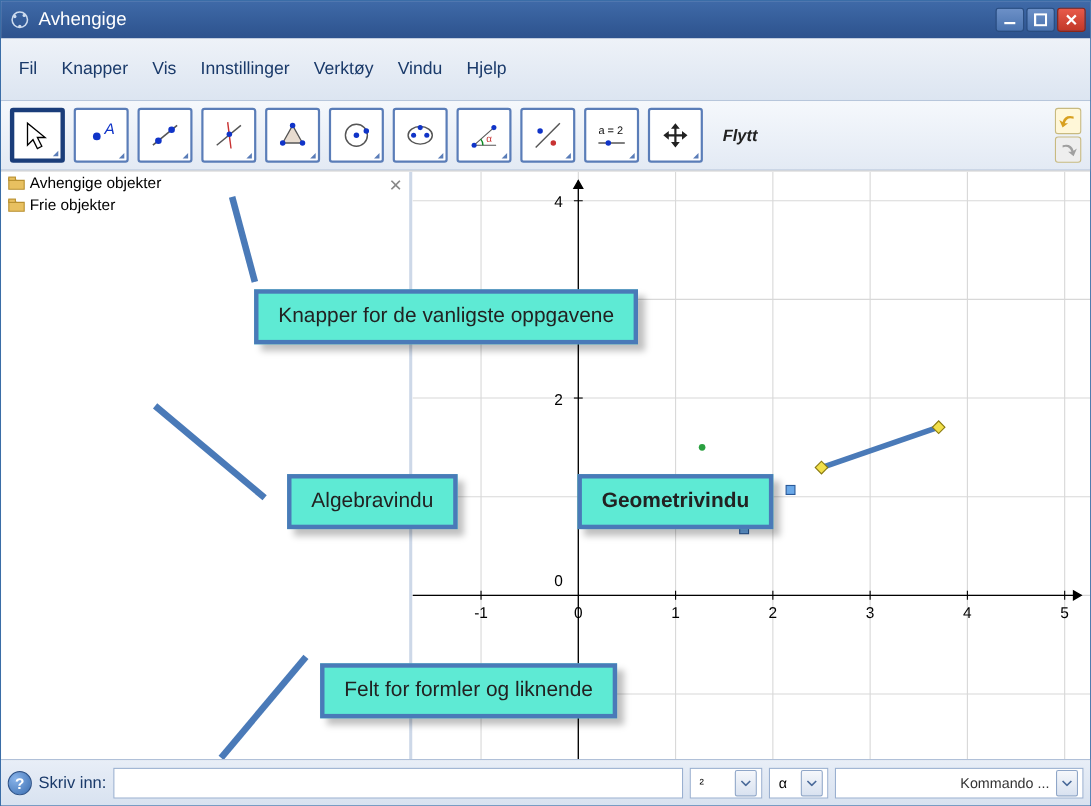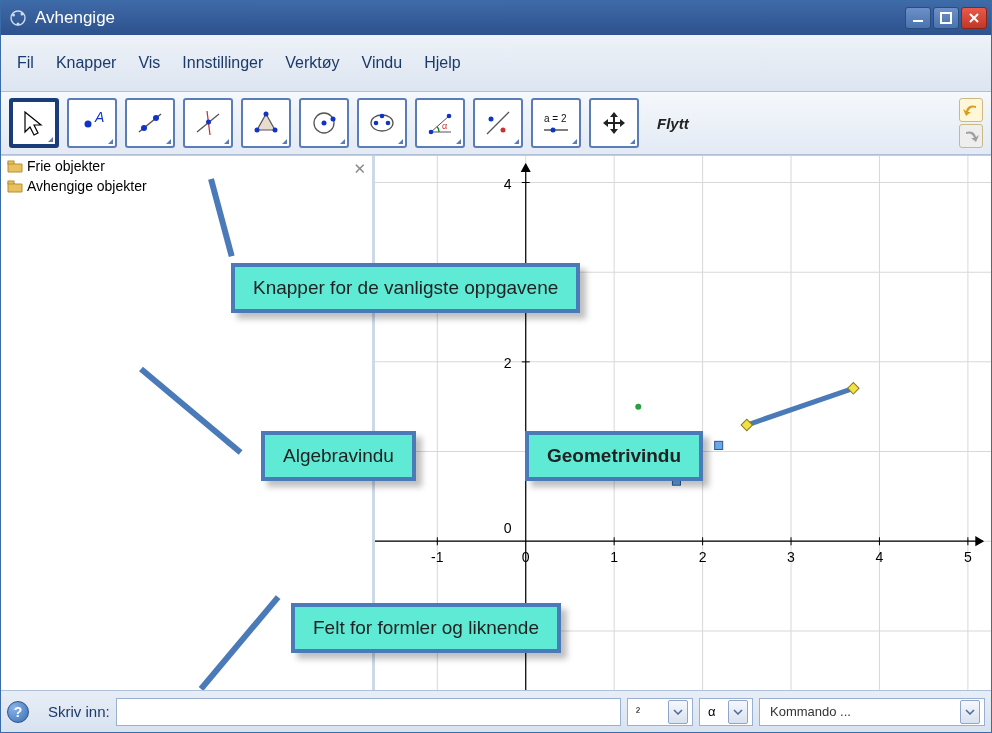--- a/index.html
+++ b/index.html
@@ -175,21 +175,21 @@
 .help-icon {
   width: 22px; height: 22px;
   border-radius: 50%;
   background: radial-gradient(circle at 30% 30%, #89b4ea, #3a6db0);
   border: 1px solid #2d5288;
   color: #fff;
   display: flex; align-items: center; justify-content: center;
   font-weight: bold;
   font-size: 14px;
 }
-.input-label { font-size: 15px; color: #1a3a6a; margin-left: 13px; }
+.input-label { font-size: 15px; color: #1a3a6a; }
 .input-field {
   flex: 1;
   height: 28px;
   border: 1px solid #9ab0d0;
   background: #fff;
   padding: 0 6px;
 }
 .input-select {
   height: 28px;
   border: 1px solid #9ab0d0;
@@ -358,30 +358,30 @@
   <div class="content">
     <div class="algebra-panel">
       <span class="algebra-close">✕</span>
       <div class="tree-item">
         <span class="folder-icon">
           <svg width="16" height="14" viewBox="0 0 16 14">
               <path d="M1 3 L6 3 L8 5 L15 5 L15 13 L1 13 Z" fill="#e8c060" stroke="#b89030"></path>
               <rect x="1" y="2" width="6" height="3" fill="#e8c060" stroke="#b89030"></rect>
             </svg>
         </span>
-        <span>Frie objekter</span>
+        <span>Avhengige objekter</span>
       </div>
       <div class="tree-item">
         <span class="folder-icon">
           <svg width="16" height="14" viewBox="0 0 16 14">
               <path d="M1 3 L6 3 L8 5 L15 5 L15 13 L1 13 Z" fill="#e8c060" stroke="#b89030"></path>
               <rect x="1" y="2" width="6" height="3" fill="#e8c060" stroke="#b89030"></rect>
             </svg>
         </span>
-        <span>Avhengige objekter</span>
+        <span>Frie objekter</span>
       </div>
     </div>
 
     <div class="graph-panel">
       <svg class="grid-svg" viewBox="0 0 613 524" preserveAspectRatio="none">
 
         <g stroke="#d8d8d8" stroke-width="1">
           <line x1="62" y1="0" x2="62" y2="524"></line>
           <line x1="150" y1="0" x2="150" y2="524"></line>
           <line x1="238" y1="0" x2="238" y2="524"></line>
@@ -474,21 +474,21 @@
     </div>
     <div class="input-select" style="width:54px;">
       <span style="flex:1; padding:0 4px;">α</span>
       <span class="sel-btn">
         <svg width="10" height="6">
             <path d="M1 1 L5 5 L9 1" fill="none" stroke="#4a6a9a" stroke-width="1.5"></path>
           </svg>
       </span>
     </div>
     <div class="input-select" style="width:226px;">
-      <span style="flex:1; padding:0 6px; color:#333;">Kommando ...</span>
+      <span style="flex:1; padding:0 6px; color:#333;text-align:right;">Kommando ...</span>
       <span class="sel-btn">
         <svg width="10" height="6">
             <path d="M1 1 L5 5 L9 1" fill="none" stroke="#4a6a9a" stroke-width="1.5"></path>
           </svg>
       </span>
     </div>
   </div>
 
 </div>
 

